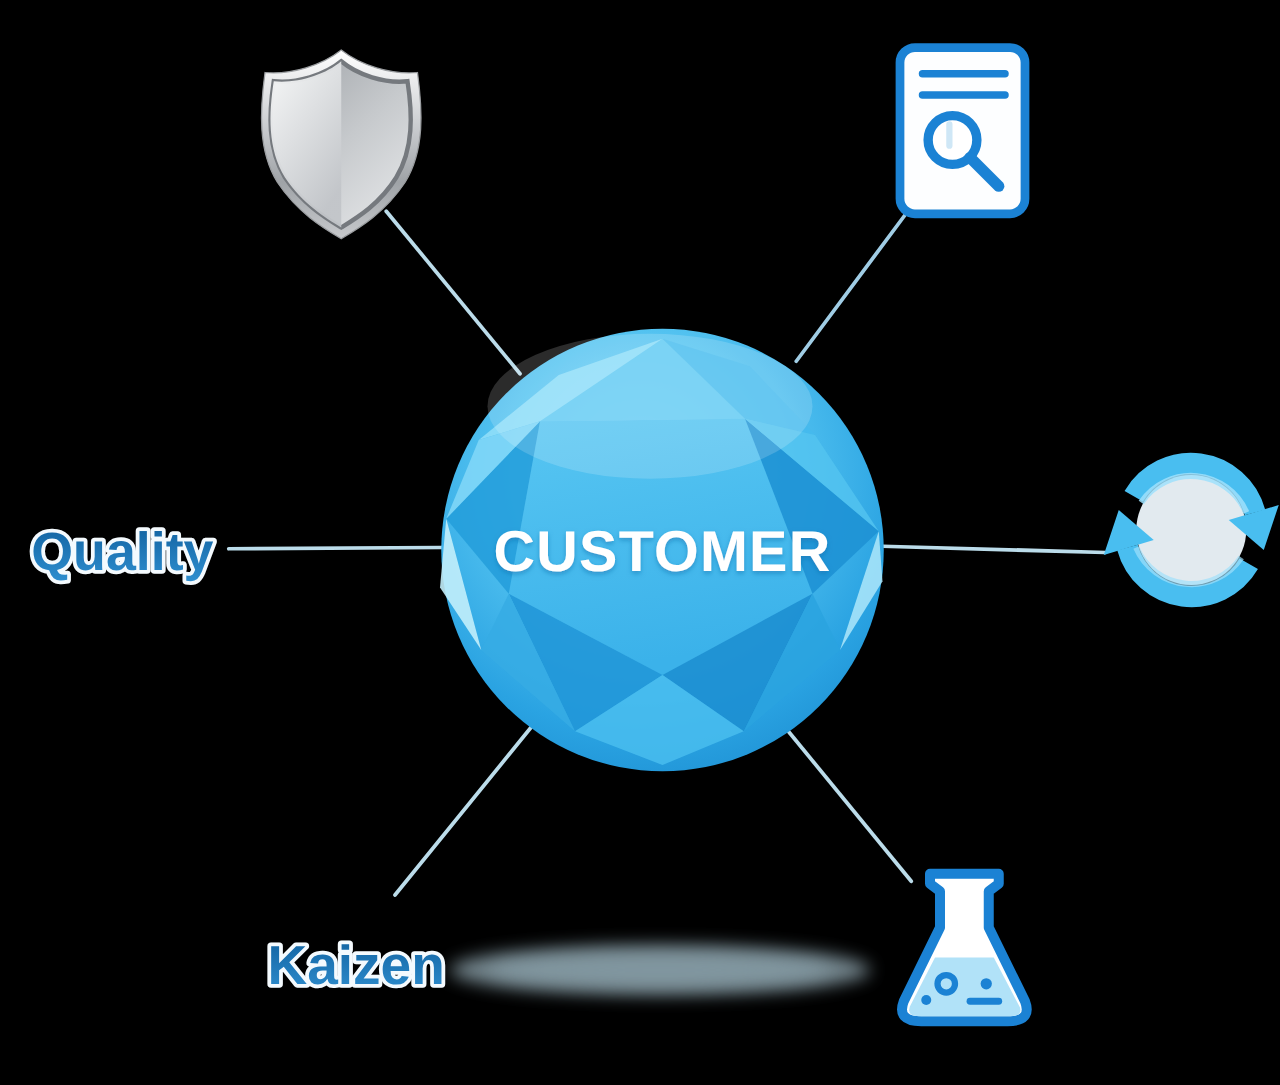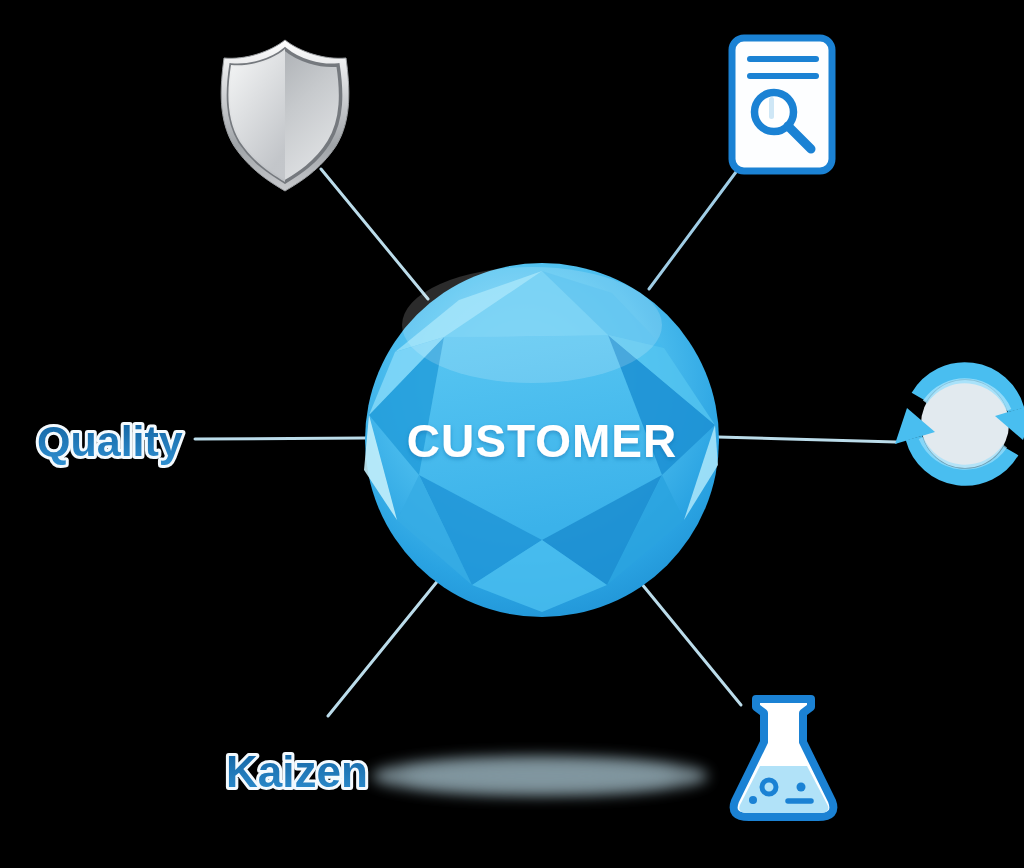--- a/index.html
+++ b/index.html
@@ -8,21 +8,20 @@
     background: #000000;
     width: 1024px;
     height: 868px;
     overflow: hidden;
     font-family: "Liberation Sans", sans-serif;
   }
   .stage {
     position: relative;
     width: 884px;
     height: 868px;
-    margin-left: 12px;
   }
   svg { display: block; }
   text { user-select: none; }
   .center-label {
     font-family: "Liberation Sans", sans-serif;
     font-weight: bold;
     font-size: 46px;
     letter-spacing: 1px;
     fill: #ffffff;
   }

